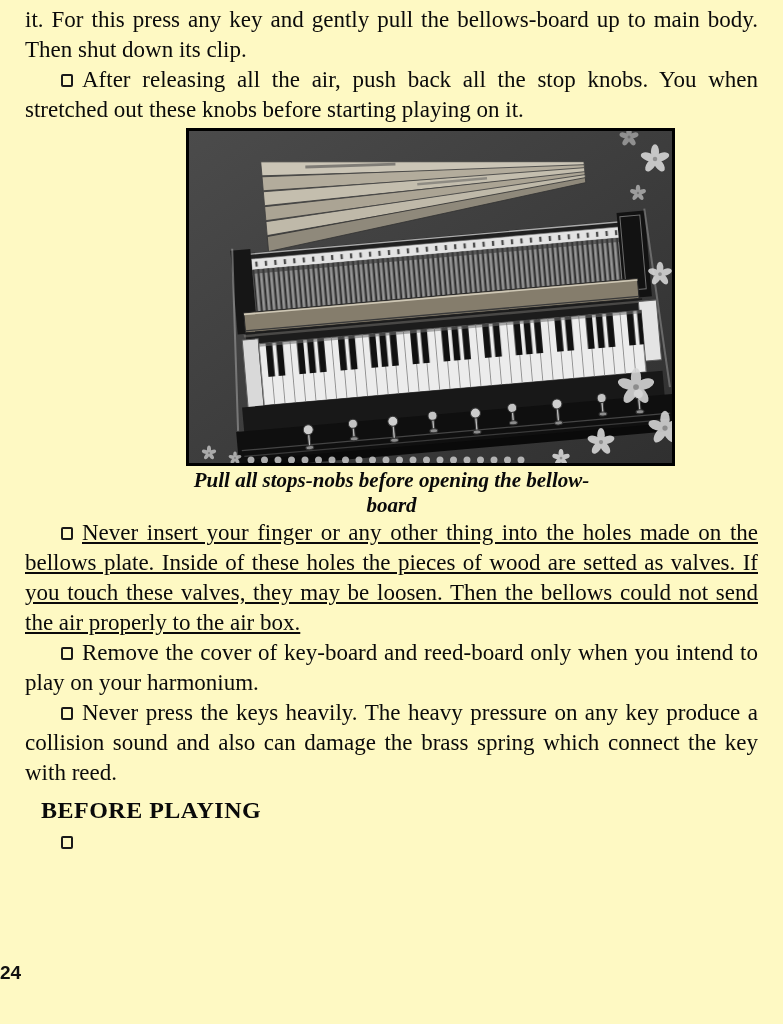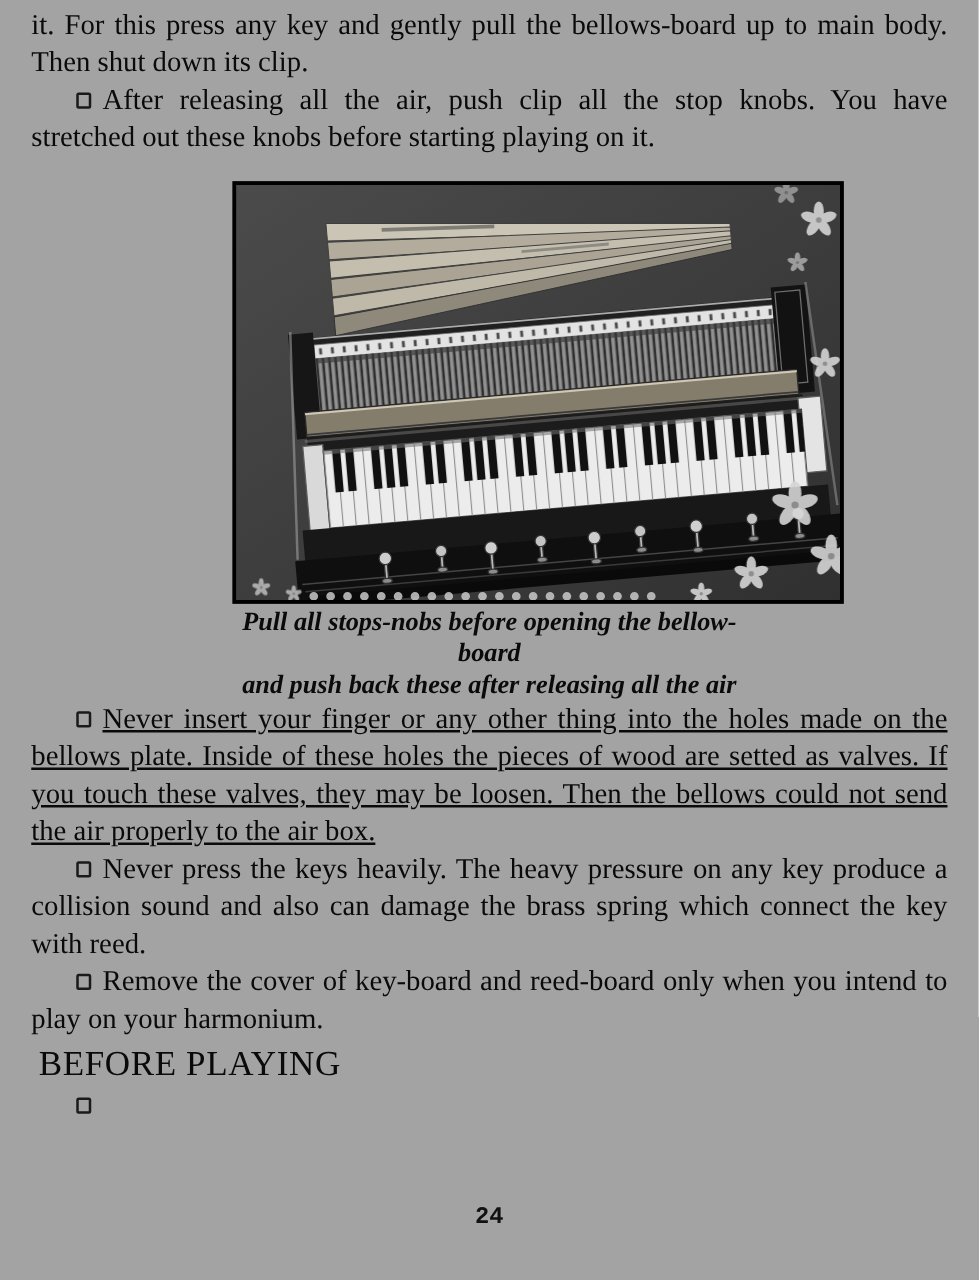--- a/index.html
+++ b/index.html
@@ -1,21 +1,21 @@
 <!DOCTYPE html>
 <html><head>
 <meta charset="utf-8">
 <style>
   html,body{margin:0;padding:0;background:#fff;}
   .page{
     position:relative;
     width:783px;height:1024px;
     box-sizing:border-box;
     padding:5px 25px 0 25px;
-    background:#a3a3a3;
+    background:#fef9c3;
     font-family:"Liberation Serif",serif;
     color:#0a0a0a;
     overflow:hidden;
   }
   p.body-text{
     margin:0;
     font-size:23px;
     line-height:30px;
     text-align:justify;
   }
@@ -23,63 +23,63 @@
   .gap-sm{margin-top:4px;}
   .gap-md{margin-top:7px;text-decoration:underline;}
   .sq{
     display:inline-block;
     width:12px;height:13px;
     border:2px solid #1a1a1a;
     border-radius:2px;
     box-sizing:border-box;
     margin-right:9px;
   }
-  figure.photo-figure{margin:20px auto 0 auto;width:412px;}
+  figure.photo-figure{margin:3px auto 0 auto;width:412px;}
   .photo-frame{
     width:483px;height:332px;
     border:3px solid #000;
     box-sizing:content-box;
     background:#3f3f3f;
   }
   .photo-frame svg{display:block;}
   figcaption{
     margin-top:2px;
     text-align:center;
     font-size:21px;
     font-weight:bold;
     font-style:italic;
     line-height:25px;
     color:#0a0a0a;
   }
   h2.section-heading{
-    margin:8px 0 3px 6px;
-    font-size:28px;
+    margin:8px 0 3px 16px;
+    font-size:24px;
     line-height:28px;
-    font-weight:normal;
+    font-weight:bold;
     font-family:"Liberation Serif",serif;
     letter-spacing:.5px;
   }
   .page-footer{
     position:absolute;
     top:962px;left:0;width:100%;
-    text-align:center;
-    font-family:Liberation Mono, monospace;
+    text-align:left;
+    font-family:Liberation Sans, sans-serif;
     font-weight:bold;
     font-size:19px;
     color:#111;
   }
 </style>
 </head>
 <body>
 
 <div class="page">
 
   <p class="body-text">it. For this press any key and gently pull the bellows-board up to main body. Then shut down its clip.</p>
 
-  <p class="body-text indent"><span class="sq"></span><span>After releasing all the air, push clip all the stop knobs. You have stretched out these knobs before starting playing on it.</span></p>
+  <p class="body-text indent"><span class="sq"></span><span>After releasing all the air, push back all the stop knobs. You when stretched out these knobs before starting playing on it.</span></p>
 
   <figure class="photo-figure">
     <div class="photo-frame" role="img" aria-label="Black-and-white photograph of a harmonium with its bellows-board opened upward and stop knobs pulled out, on a dark background decorated with flowers">
       <svg width="483" height="332" viewBox="0 0 483 332" xmlns="http://www.w3.org/2000/svg">
         <defs>
           <linearGradient id="bggrad" x1="0" y1="0" x2="1" y2="1">
             <stop offset="0" stop-color="#4b4b4b"></stop>
             <stop offset="0.55" stop-color="#3c3c3c"></stop>
             <stop offset="1" stop-color="#303030"></stop>
           </linearGradient>
@@ -220,30 +220,29 @@
           <use href="#flower" transform="translate(440,6) scale(0.6)" opacity="0.6"></use>
           <use href="#flower" transform="translate(20,322) scale(0.45)" opacity="0.8"></use>
           <use href="#flower" transform="translate(46,327) scale(0.4)" opacity="0.8"></use>
         </g>
 
         <line x1="62" y1="329" x2="340" y2="329" stroke="#c9c9c9" stroke-width="7" stroke-linecap="round" stroke-dasharray="0 13.5" opacity="0.85"></line>
       </svg>
     </div>
     <figcaption>
       <span style="display:block">Pull all stops-nobs before opening the bellow-board</span>
-      <span style="display:block">and push back these after releasing all the air</span>
     </figcaption>
   </figure>
 
   <p class="body-text indent gap-md"><span class="sq"></span><span>Never insert your finger or any other thing into the holes made on the bellows plate. Inside of these holes the pieces of wood are setted as valves. If you touch these valves, they may be loosen. Then the bellows could not send the air properly to the air box.</span></p>
 
+  <p class="body-text indent gap-sm"><span class="sq"></span><span>Remove the cover of key-board and reed-board only when you intend to play on your harmonium.</span></p>
+
   <p class="body-text indent gap-sm"><span class="sq"></span><span>Never press the keys heavily. The heavy pressure on any key produce a collision sound and also can damage the brass spring which connect the key with reed.</span></p>
 
-  <p class="body-text indent gap-sm"><span class="sq"></span><span>Remove the cover of key-board and reed-board only when you intend to play on your harmonium.</span></p>
-
   <h2 class="section-heading">BEFORE PLAYING</h2>
 
 
   <p class="body-text indent gap-sm"><span class="sq"></span></p>
 
   <div class="page-footer">24</div>
 
 </div>
 
 </body></html>

